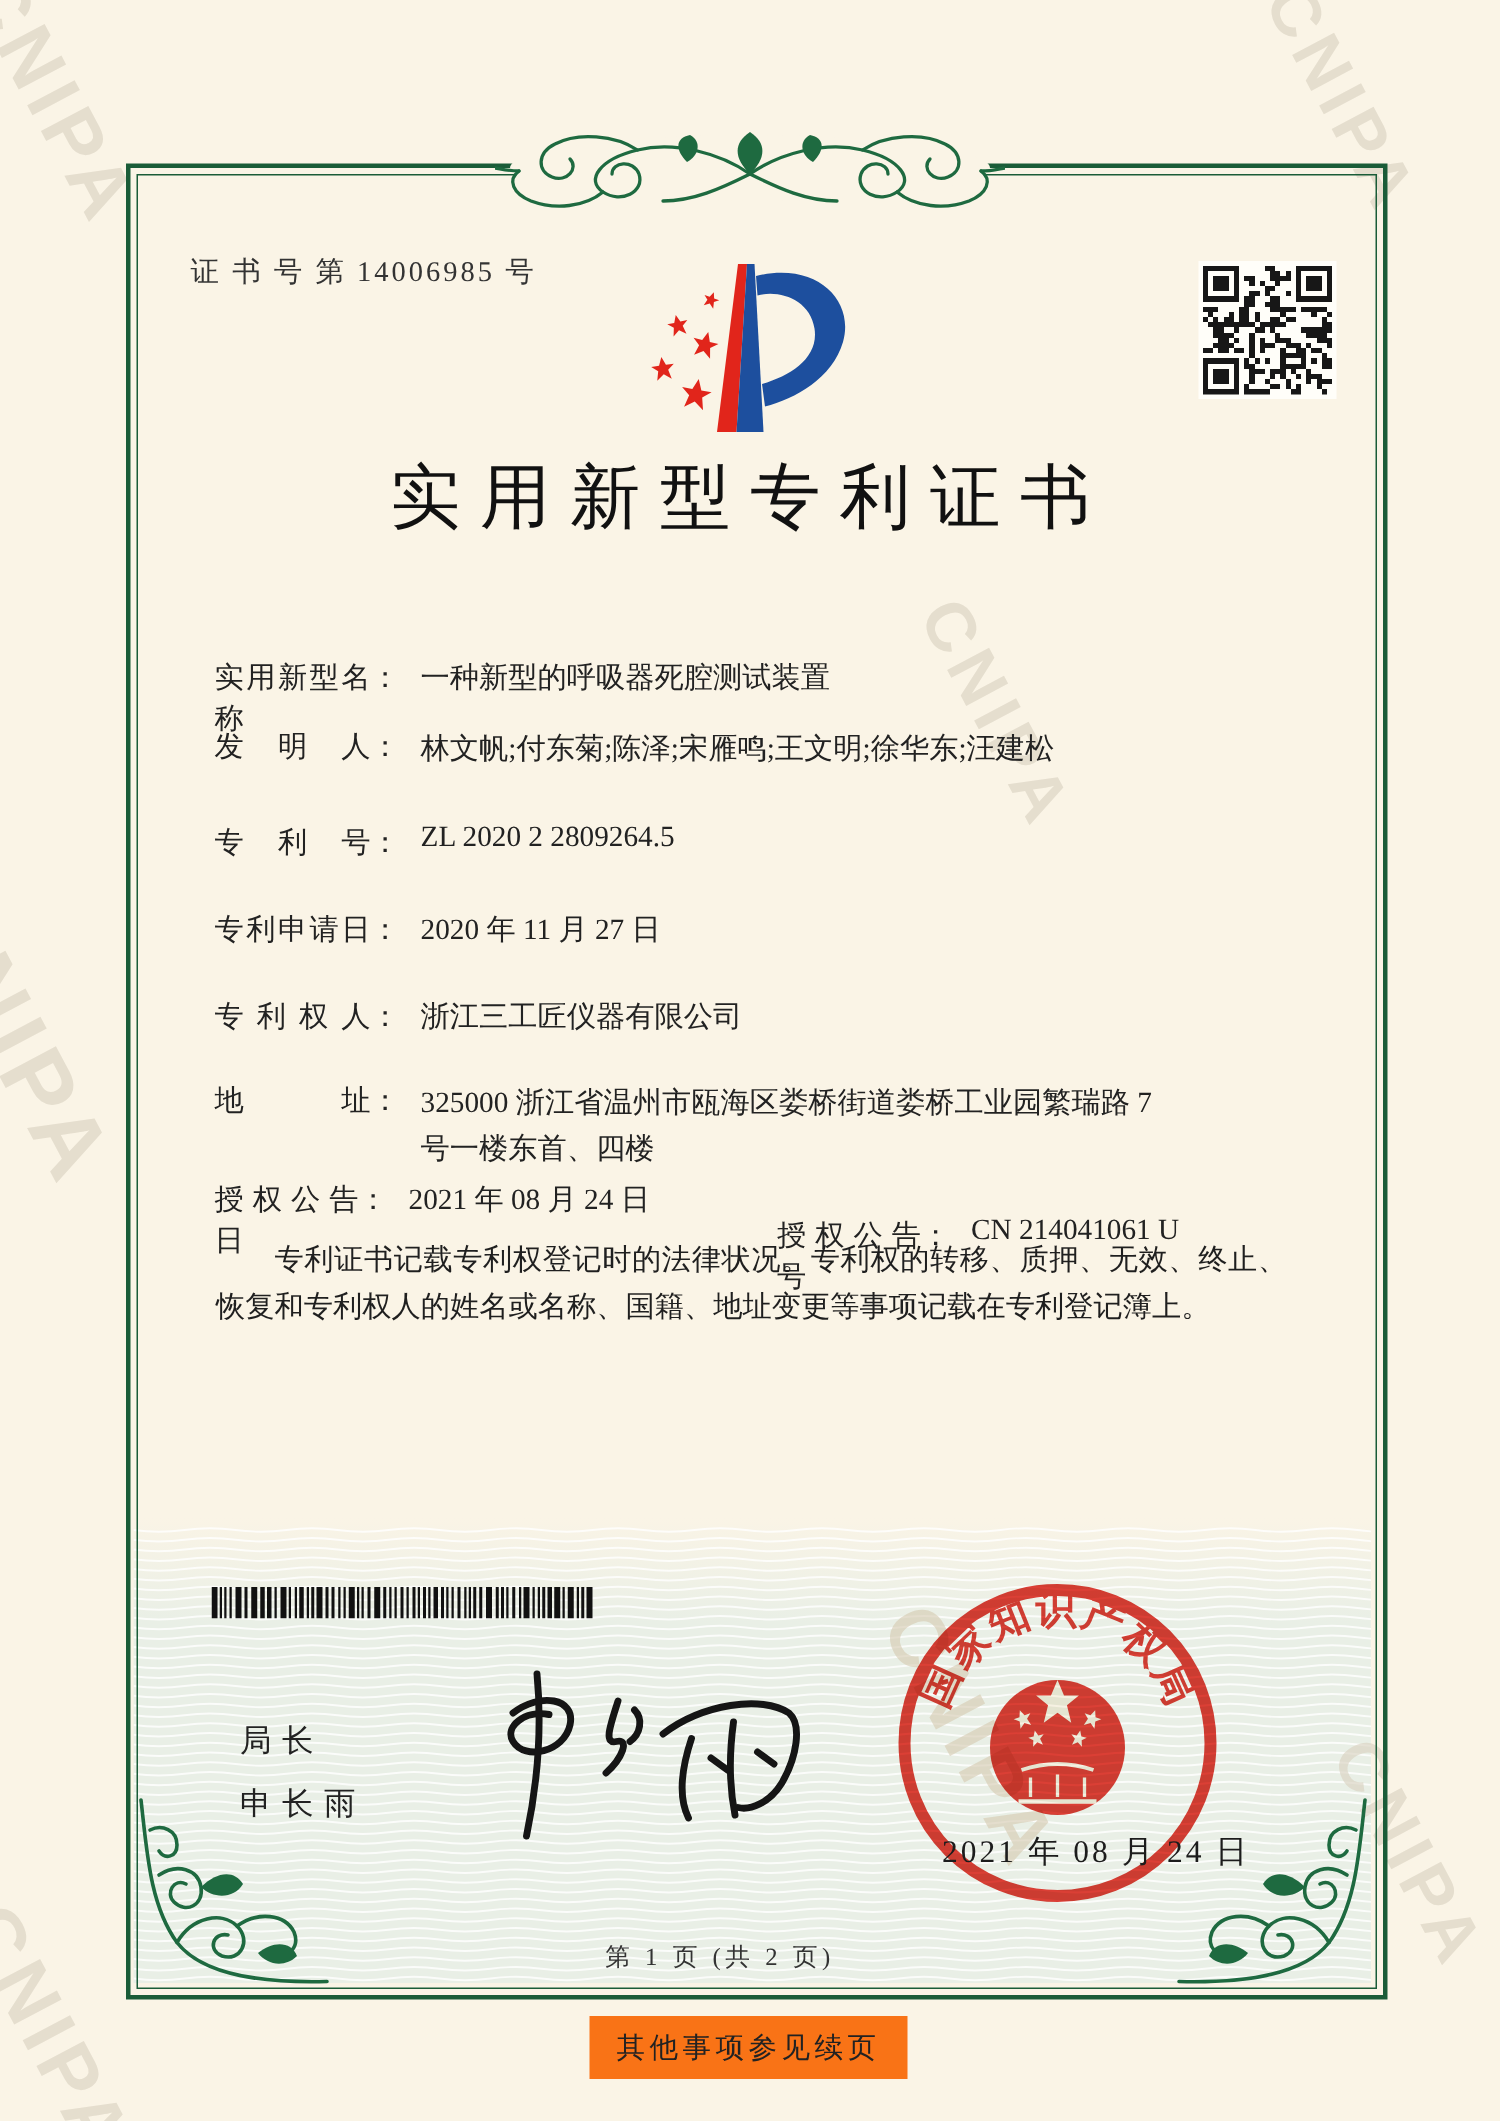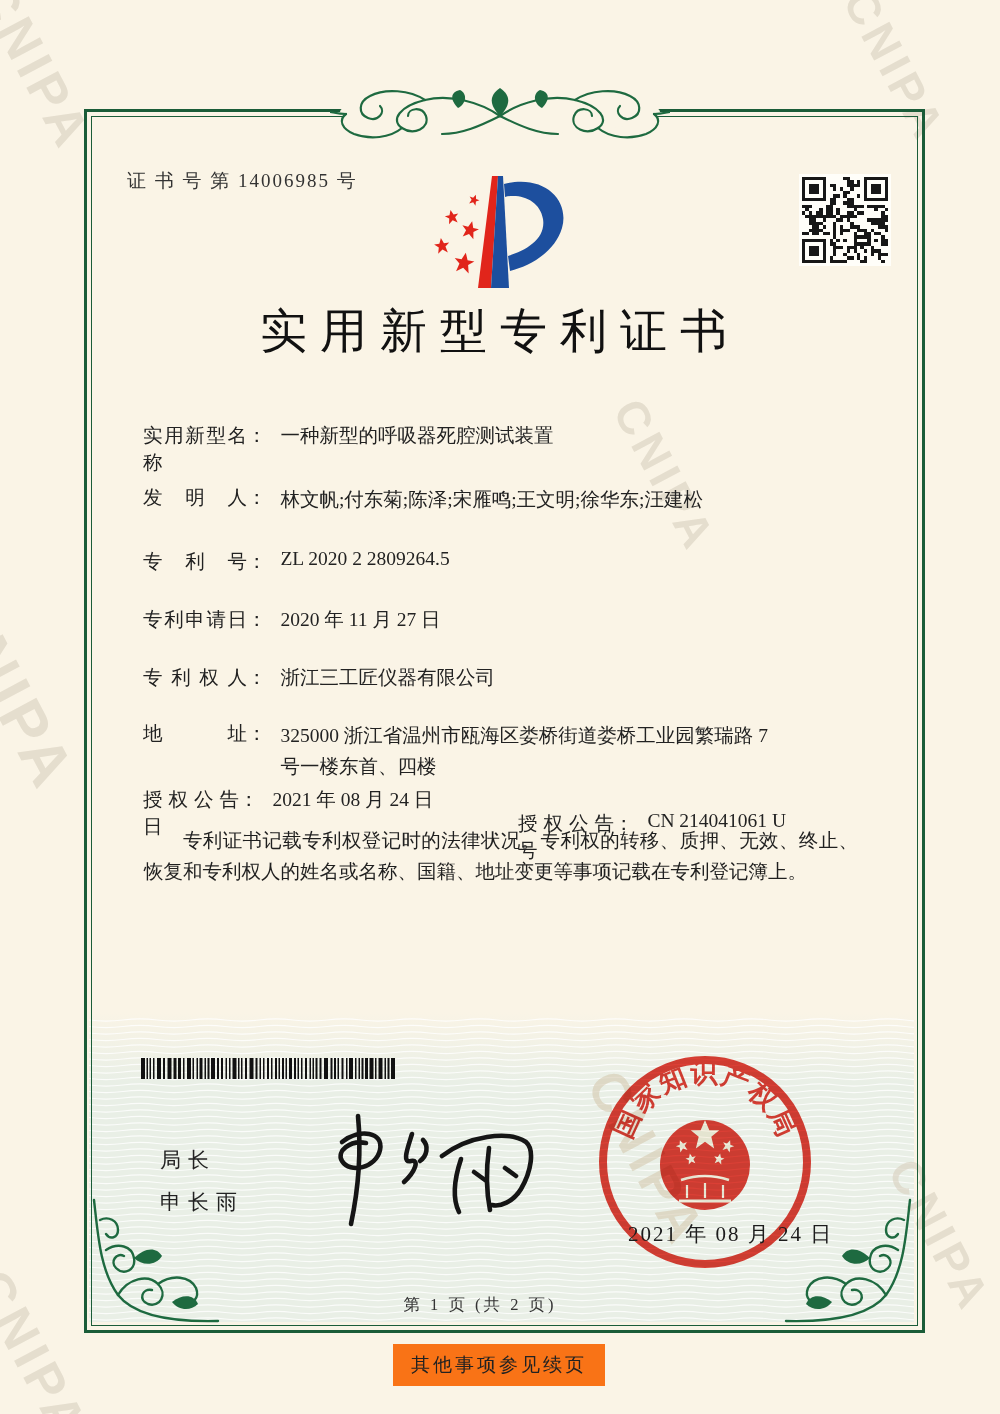--- a/index.html
+++ b/index.html
@@ -409,21 +409,21 @@
       <rect x="10" y="24" width="1" height="1" fill="#171717"></rect>
       <rect x="11" y="24" width="1" height="1" fill="#171717"></rect>
       <rect x="12" y="24" width="1" height="1" fill="#171717"></rect>
       <rect x="17" y="24" width="1" height="1" fill="#171717"></rect>
       <rect x="18" y="24" width="1" height="1" fill="#171717"></rect>
       <rect x="23" y="24" width="1" height="1" fill="#171717"></rect>
     </svg></div>
 
 <div class="title">实用新型专利证书</div>
 
-<div class="row" style="top:422px;">
+<div class="row" style="top:438px;">
   <span class="flabel">实用新型名称</span><span class="colon">：</span>
   <span class="fvalue">一种新型的呼吸器死腔测试装置</span>
 </div>
 
 <div class="row" style="top:484px;">
   <span class="flabel">发明人</span><span class="colon">：</span>
   <span class="fvalue">
     <div class="vline">林文帆;付东菊;陈泽;宋雁鸣;王文明;徐华东;汪建松</div>
   </span>
 </div>

